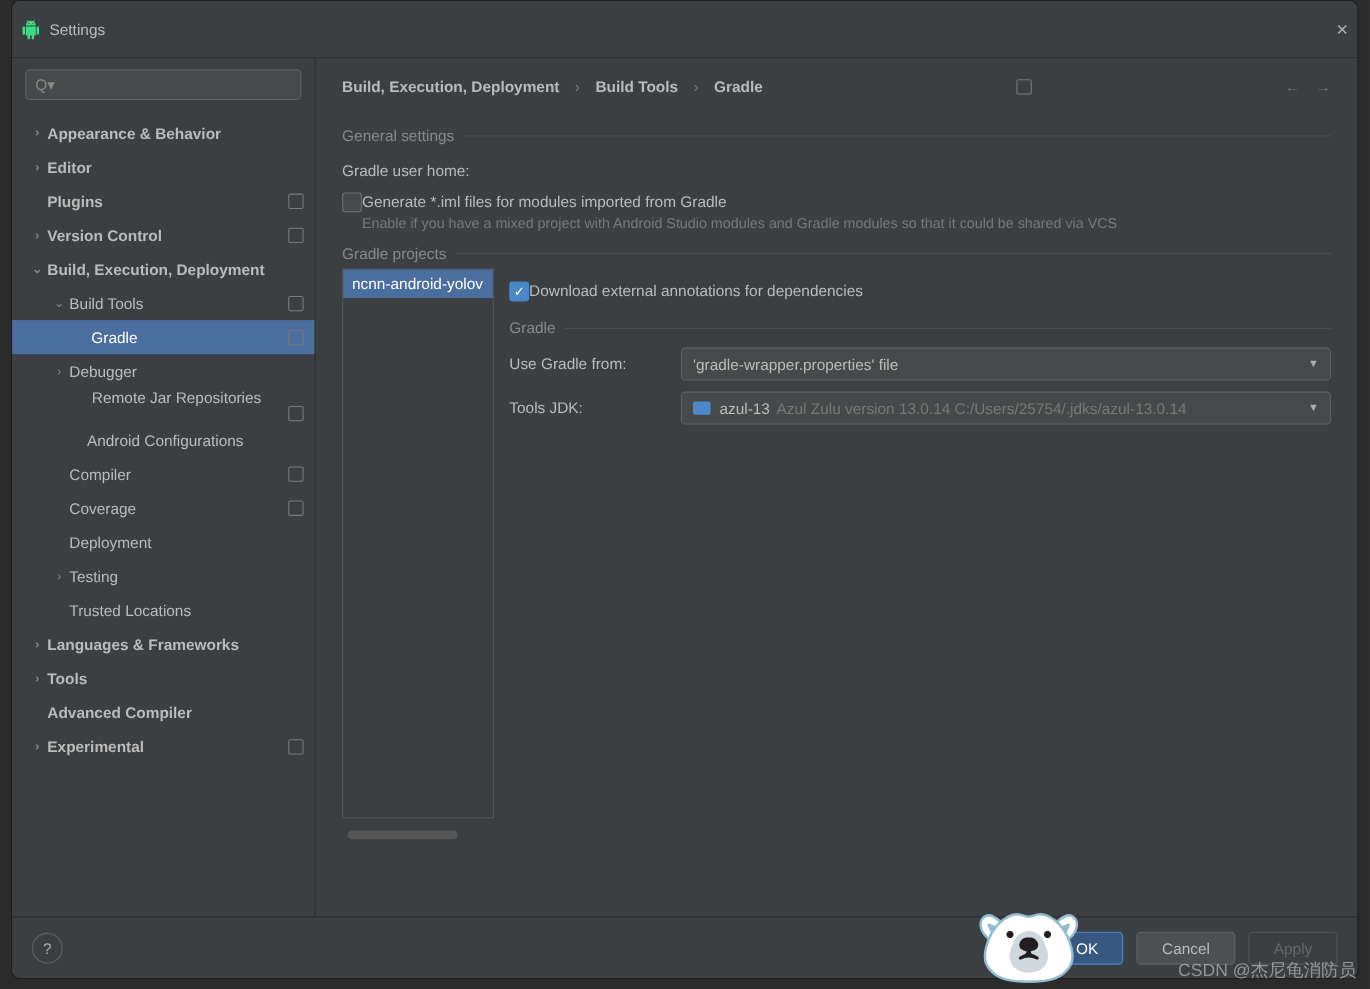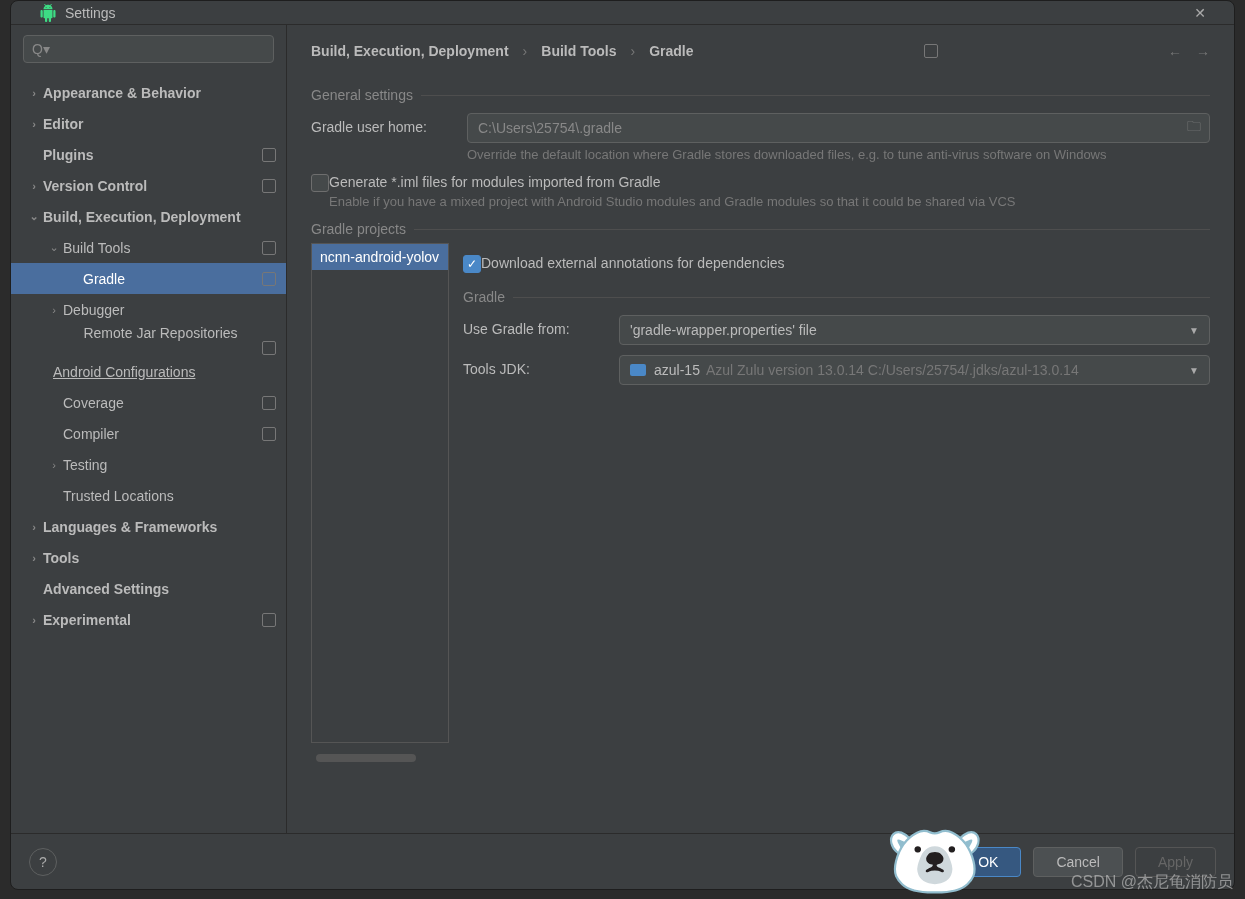--- a/index.html
+++ b/index.html
@@ -1,18 +1,18 @@
 <!DOCTYPE html>
 <html><head>
 <meta charset="utf-8">
 <style>
 * { margin:0; padding:0; box-sizing:border-box; font-family:"Segoe UI",Arial,sans-serif; font-size:14px; }
 body { background:#2b2b2b; width:1245px; height:899px; overflow:hidden; color:#bbbbbb; }
 .dialog { position:absolute; left:10px; top:0; width:1225px; height:890px; background:#3c3f41; border:1px solid #1e1e1e; border-radius:8px; display:flex; flex-direction:column; }
-.titlebar { height:24px; display:flex; align-items:center; padding:0 28px; border-bottom:1px solid #2b2b2b; }
+.titlebar { height:52px; display:flex; align-items:center; padding:0 8px; border-bottom:1px solid #2b2b2b; }
 .titlebar .title { color:#bbbbbb; font-size:14px; margin-left:8px; }
 .titlebar .close { margin-left:auto; color:#aaa; cursor:pointer; }
 .body { flex:1; display:flex; overflow:hidden; }
 .sidebar { width:276px; background:#3c3f41; border-right:1px solid #2b2b2b; display:flex; flex-direction:column; }
 .search { margin:10px 12px; height:28px; background:#45494a; border:1px solid #5e6060; border-radius:4px; display:flex; align-items:center; padding:0 8px; color:#888; }
 .tree { flex:1; overflow:auto; padding-top:4px; }
 .tree-item { height:31px; display:flex; align-items:center; padding-right:10px; cursor:pointer; color:#bbbbbb; }
 .tree-item.selected { background:#4a6e9e; color:#fff; }
 .tree-item.bold { font-weight:600; }
 .chev { width:18px; text-align:center; color:#888; font-size:11px; }
@@ -106,53 +106,57 @@
           </div>
           <div class="tree-item" style="padding-left: 34px;">
             <span class="chev">›</span>
             <span>Debugger</span>
           </div>
           <div class="tree-item" style="padding-left: 34px; flex-direction: column;">
             <span class="chev"></span>
             <span>Remote Jar Repositories</span>
             <span class="badge"></span>
           </div>
-          <div class="tree-item" style="padding-left: 24px; text-decoration: underline;">
+          <div class="tree-item" style="padding-left: 50px;">
             <span class="chev"></span>
             <span>Android Configurations</span>
           </div>
           <div class="tree-item" style="padding-left: 34px;">
             <span class="chev"></span>
+            <span>Compiler</span>
+            <span class="badge"></span>
+          </div>
+          <div class="tree-item" style="padding-left: 34px;">
+            <span class="chev"></span>
             <span>Coverage</span>
             <span class="badge"></span>
           </div>
           <div class="tree-item" style="padding-left: 34px;">
             <span class="chev"></span>
-            <span>Compiler</span>
-            <span class="badge"></span>
+            <span>Deployment</span>
           </div>
           <div class="tree-item" style="padding-left: 34px;">
             <span class="chev">›</span>
             <span>Testing</span>
           </div>
           <div class="tree-item" style="padding-left: 34px;">
             <span class="chev"></span>
             <span>Trusted Locations</span>
           </div>
           <div class="tree-item bold" style="padding-left: 14px;">
             <span class="chev">›</span>
             <span>Languages &amp; Frameworks</span>
           </div>
           <div class="tree-item bold" style="padding-left: 14px;">
             <span class="chev">›</span>
             <span>Tools</span>
           </div>
           <div class="tree-item bold" style="padding-left: 14px;">
             <span class="chev"></span>
-            <span>Advanced Settings</span>
+            <span>Advanced Compiler</span>
           </div>
           <div class="tree-item bold" style="padding-left: 14px;">
             <span class="chev">›</span>
             <span>Experimental</span>
             <span class="badge"></span>
           </div>
         </div>
     </div>
 
     <div class="main">
@@ -169,27 +173,20 @@
         </div>
       </div>
 
       <div class="content">
         <div class="section-title">
           <span>General settings</span>
             <div class="line"></div>
         </div>
         <div class="form-row">
           <div class="form-label">Gradle user home:</div>
-          <div style="flex:1">
-            <div class="input">
-              <span>C:\Users\25754\.gradle</span>
-              <span class="folder">🗀</span>
-            </div>
-            <div class="hint">Override the default location where Gradle stores downloaded files, e.g. to tune anti-virus software on Windows</div>
-          </div>
         </div>
         <div class="check-row">
           <div class="checkbox"></div>
           <div>
             <div>Generate *.iml files for modules imported from Gradle</div>
             <div class="hint">Enable if you have a mixed project with Android Studio modules and Gradle modules so that it could be shared via VCS</div>
           </div>
         </div>
 
         <div class="section-title">
@@ -215,21 +212,21 @@
               <div class="form-label">Use Gradle from:</div>
               <div class="select">
                 <span>'gradle-wrapper.properties' file</span>
                 <span class="arrow">▼</span>
               </div>
             </div>
             <div class="form-row">
               <div class="form-label">Tools JDK:</div>
               <div class="select">
                 <span class="jdk-icon"></span>
-                <span class="jdk-text">azul-15</span>
+                <span class="jdk-text">azul-13</span>
                 <span class="jdk-path">Azul Zulu version 13.0.14 C:/Users/25754/.jdks/azul-13.0.14</span>
                 <span class="arrow">▼</span>
               </div>
             </div>
           </div>
         </div>
       </div>
     </div>
   </div>
 

